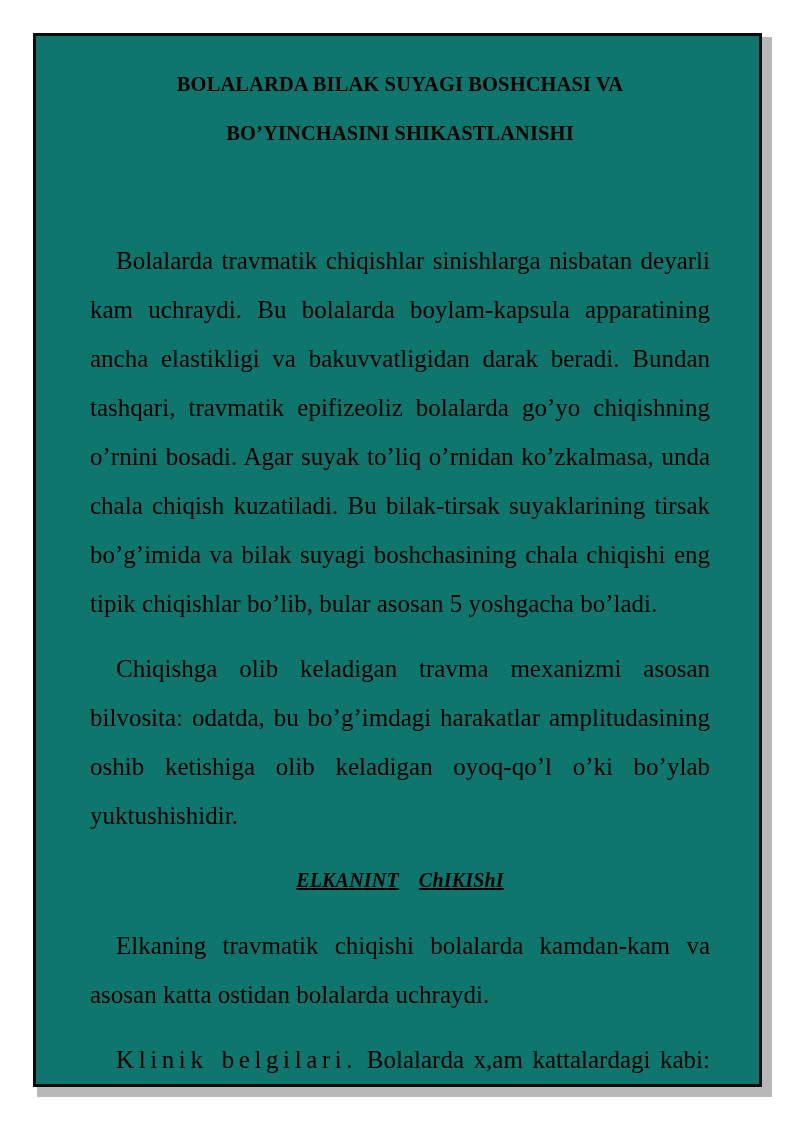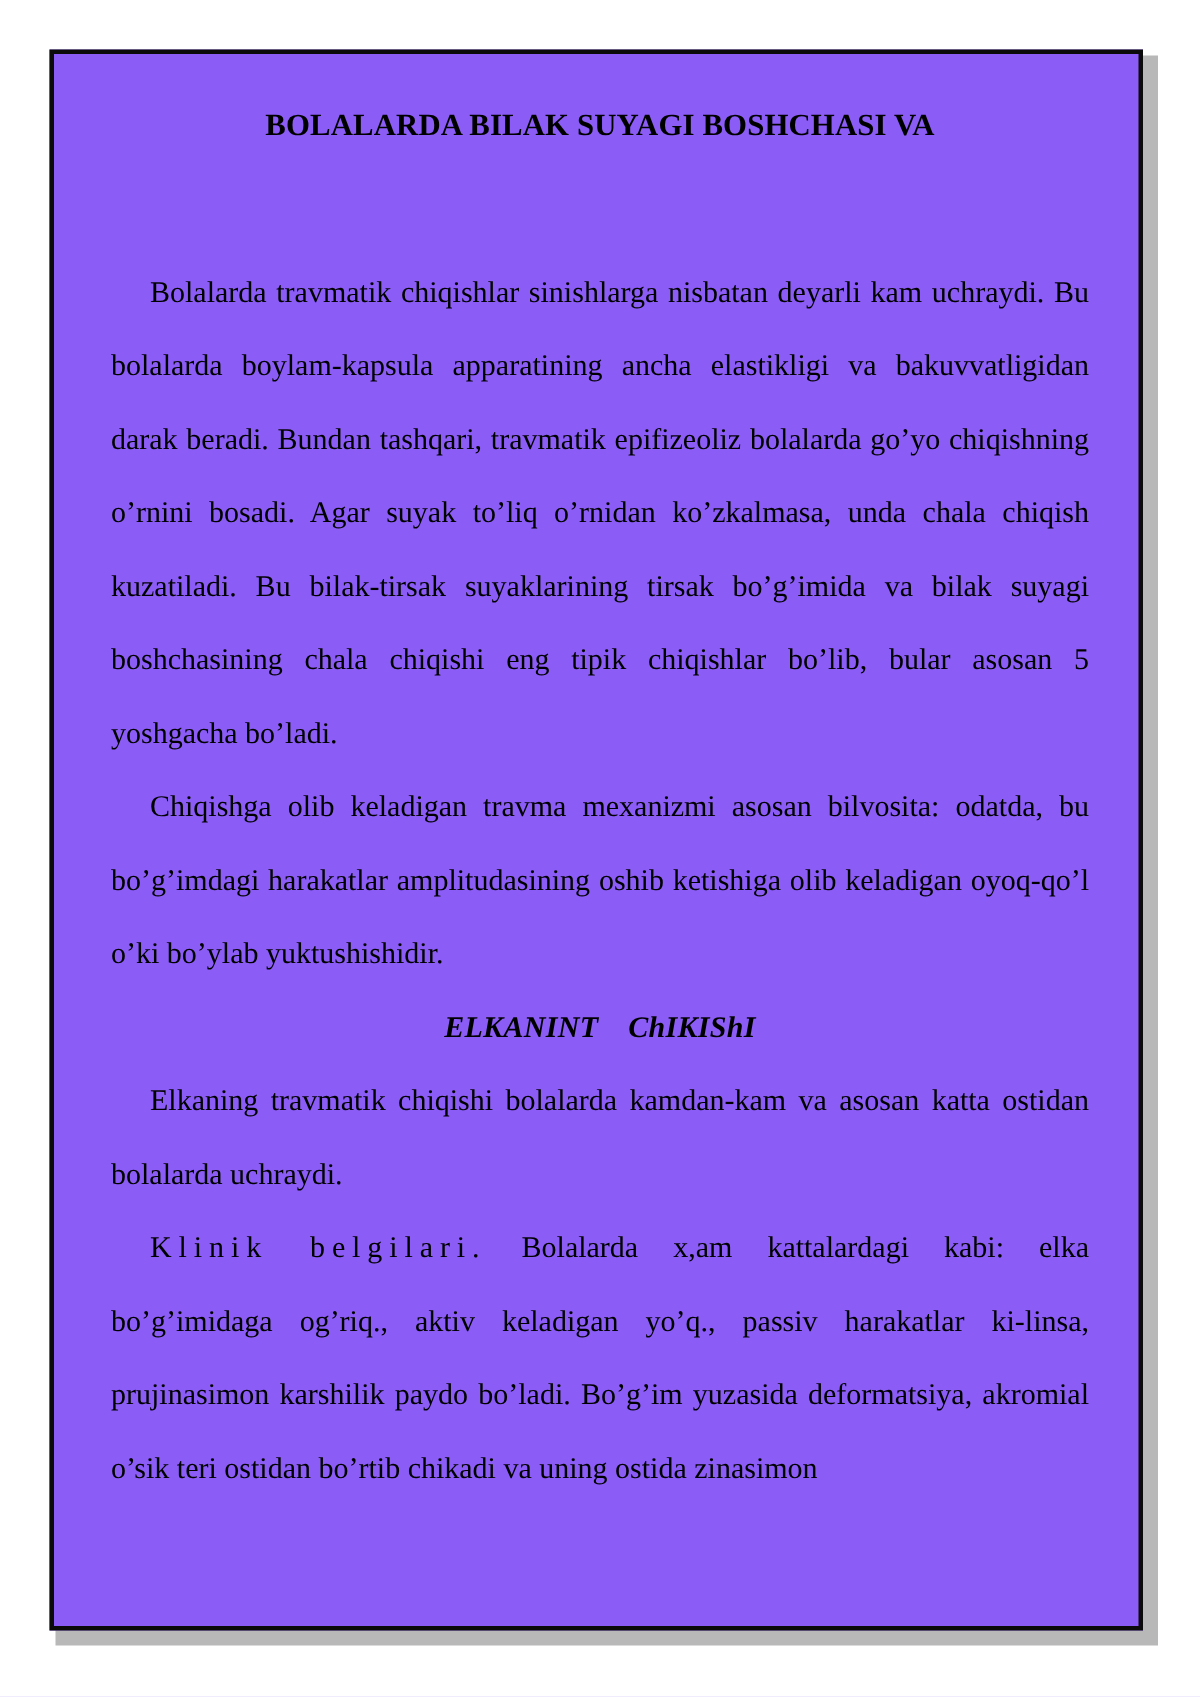--- a/index.html
+++ b/index.html
@@ -32,21 +32,21 @@
     background: #b8b8b8;
   }
 
   .page-frame {
     position: absolute;
     left: 33px;
     top: 33px;
     width: 729px;
     height: 1054px;
     border: 3px solid #0b0b0b;
-    background: #8b5cf6;
+    background: #0f766e;
     box-sizing: border-box;
     overflow: hidden;
   }
 
   .doc-body {
     position: absolute;
     left: 38px;          
     top: 24px;
     width: 652px;        
   }
@@ -63,36 +63,37 @@
     display: block;
   }
 
   .title-gap {
     height: 62px;
   }
 
   .body-para {
     text-align: justify;
     text-align-last: left;
-    font-size: 20px;
+    font-size: 25px;
     line-height: 49px;
-    margin: 0;
+    margin: 16px;
     text-indent: 26px;
     hyphens: none;
     -webkit-hyphens: none;
   }
 
   .section-heading {
     text-align: center;
     font-weight: bold;
     font-style: italic;
     font-size: 20px;
     line-height: 49px;
     margin: 0;
     letter-spacing: 0.2px;
+    text-decoration: underline;
   }
   .section-heading .heading-gap {
     display: inline-block;
     width: 20px;
   }
 
   .tracked-run {
     letter-spacing: 4.6px;
   }
 </style>
@@ -102,20 +103,21 @@
 <div class="page-canvas">
 
   <div class="frame-shadow"></div>
 
   <div class="page-frame">
 
     <div class="doc-body">
 
       <h1 class="doc-title">
         <span class="title-line">BOLALARDA BILAK SUYAGI BOSHCHASI VA</span>
+        <span class="title-line">BO’YINCHASINI SHIKASTLANISHI</span>
       </h1>
 
       <div class="title-gap"></div>
 
       <p class="body-para">Bolalarda travmatik chiqishlar sinishlarga nisbatan deyarli kam uchraydi. Bu bolalarda boylam-kapsula apparatining ancha elastikligi va bakuvvatligidan darak beradi. Bundan tashqari, travmatik epifizeoliz bolalarda go’yo chiqishning o’rnini bosadi. Agar suyak to’liq o’rnidan ko’zkalmasa, unda chala chiqish kuzatiladi. Bu bilak-tirsak suyaklarining tirsak bo’g’imida va bilak suyagi boshchasining chala chiqishi eng tipik chiqishlar bo’lib, bular asosan 5 yoshgacha bo’ladi.</p>
 
       <p class="body-para">Chiqishga olib keladigan travma mexanizmi asosan bilvosita: odatda, bu bo’g’imdagi harakatlar amplitudasining oshib ketishiga olib keladigan oyoq-qo’l o’ki bo’ylab yuktushishidir.</p>
 
       <h2 class="section-heading">
         <span>ELKANINT</span><span class="heading-gap"></span><span>ChIKIShI</span>

